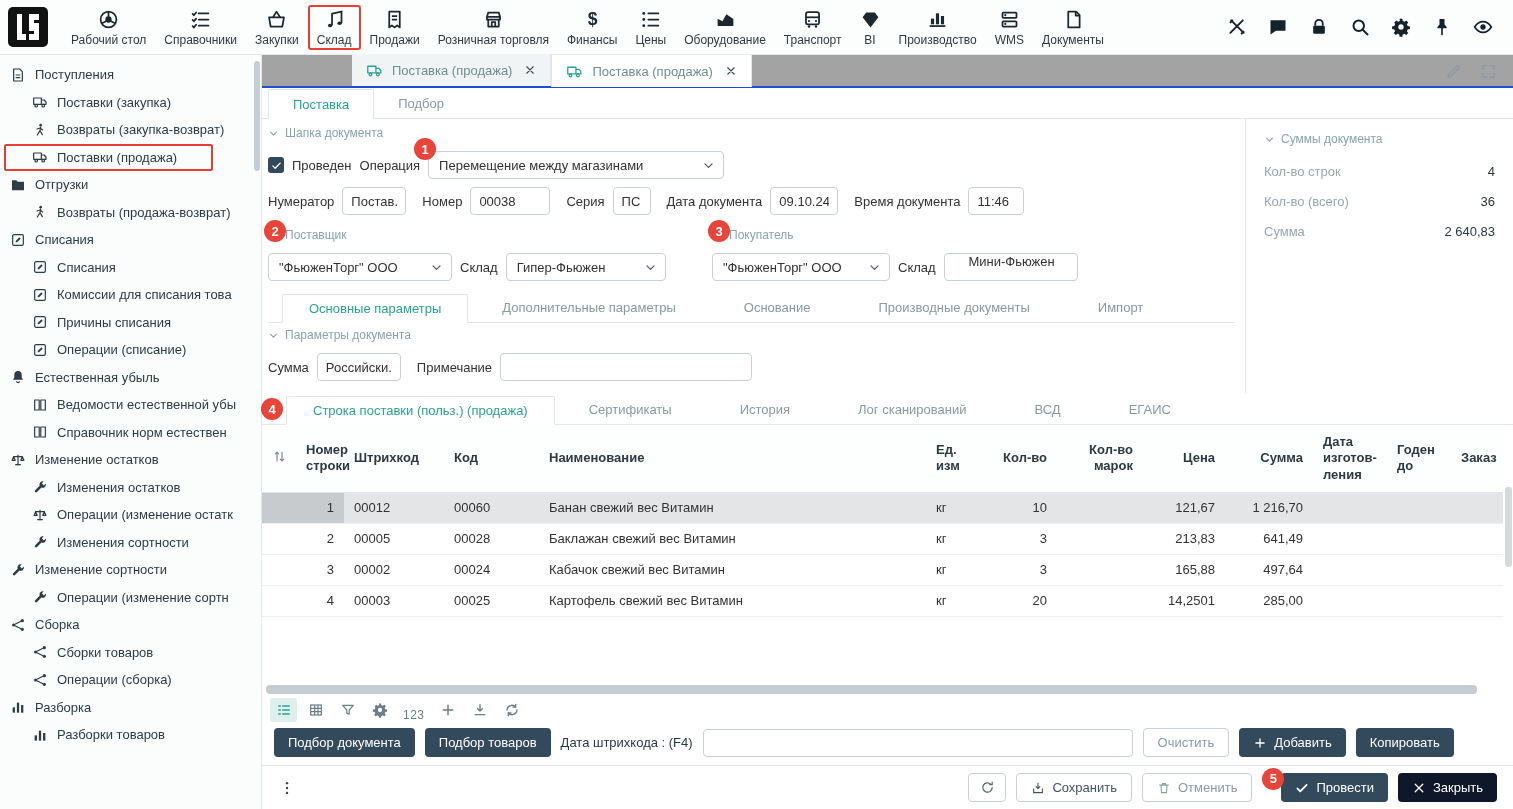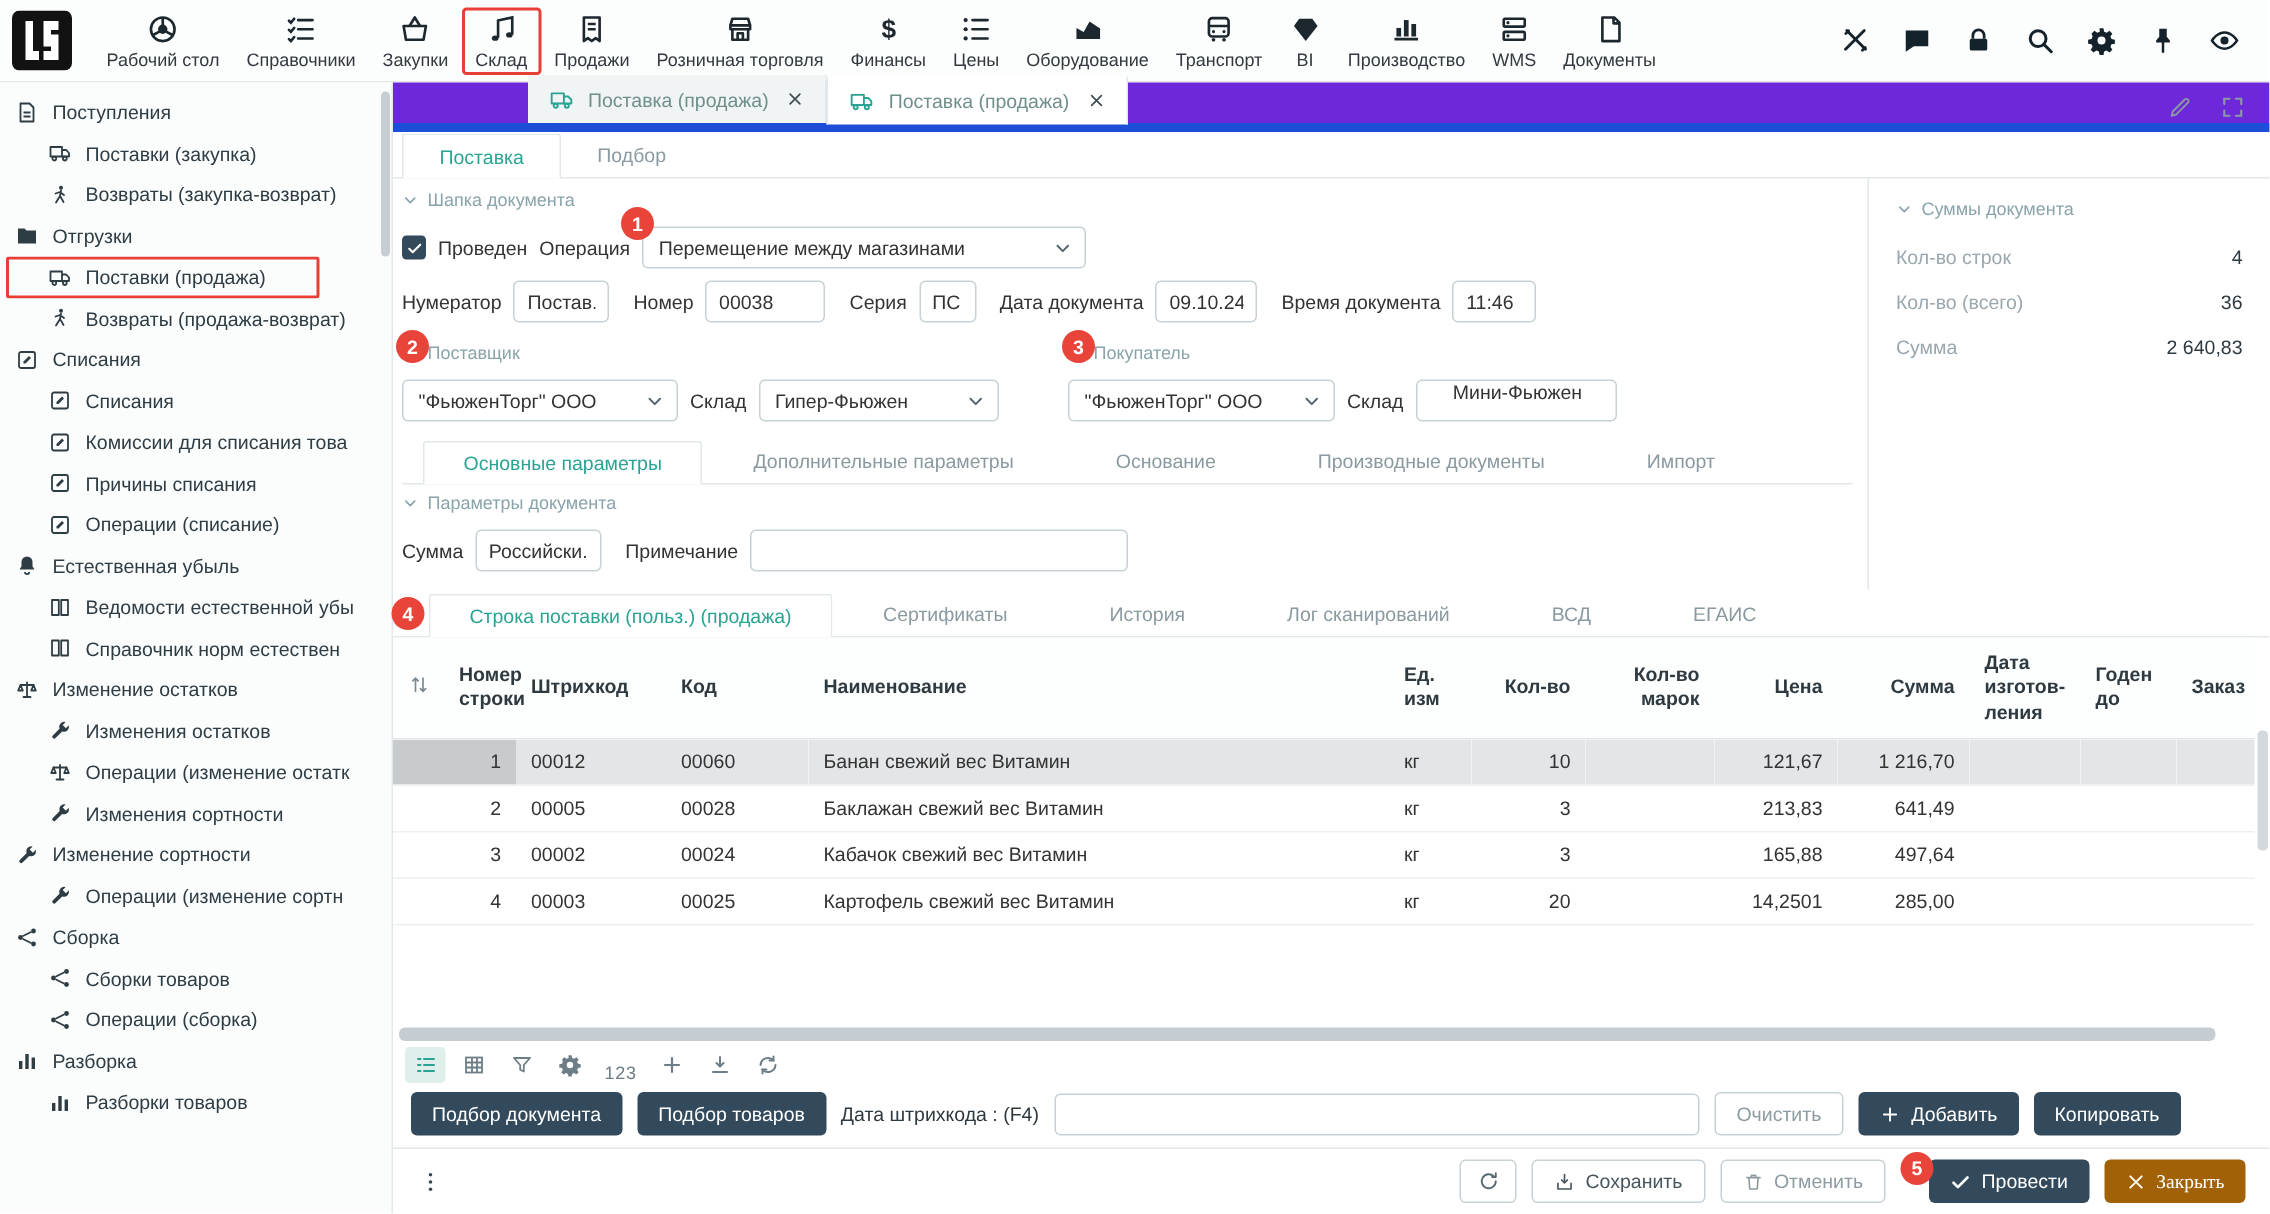--- a/index.html
+++ b/index.html
@@ -26,21 +26,21 @@
   
   .sidebar { width:262px; flex-shrink:0; background:#fbfcfc; border-right:1px solid #e2e8ea; position:relative; overflow:hidden; padding-top:6px; }
   .side-item { position:relative; display:flex; align-items:center; gap:9px; height:27.5px; padding:0 16px 0 10px; color:#2e3c44; white-space:nowrap; overflow:hidden; cursor:pointer; }
   .side-item.lvl1 { padding-left:32px; }
   .sicon { width:16px; height:16px; color:#2e3c44; flex-shrink:0; }
   .side-item.hl-box::after { content:""; position:absolute; left:4px; right:48px; top:0; bottom:0; border:2px solid #e63f36; border-radius:2px; pointer-events:none; }
   .side-scroll { position:absolute; top:6px; right:1px; width:6px; height:110px; background:#c6ced4; border-radius:3px; cursor:pointer; }
 
   
   .main { flex:1; display:flex; flex-direction:column; min-width:0; background:#fff; }
-  .wintabs { height:33px; background:#6d28d9; display:flex; align-items:flex-end; padding-left:90px; border-bottom:6px solid #1d4ed8; flex-shrink:0; position:relative; }
+  .wintabs { height:33px; background:#a3a3a3; display:flex; align-items:flex-end; padding-left:90px; border-bottom:2px solid #1d4ed8; flex-shrink:0; position:relative; }
   .wintab { display:flex; align-items:center; gap:9px; height:32px; padding:0 14px; color:#6f8f8c; background:#f1f4f5; border-right:1px solid #e2e8ea; cursor:pointer; white-space:nowrap; }
   .wintab.active { background:#fff; margin-bottom:-1px; border-left:1px solid #e2e8ea; }
   .wticon { width:17px; height:17px; color:#2ba393; }
   .wtclose { width:12px; height:12px; color:#3c4a52; margin-left:3px; cursor:pointer; }
   .wintab-actions { position:absolute; right:16px; top:8px; display:flex; gap:18px; color:#8d9aa1; }
   .wa-icon { width:17px; height:17px; cursor:pointer; }
 
   
   .docbody { flex:1; display:flex; flex-direction:column; min-height:0; position:relative; }
   .maintabs { display:flex; align-items:flex-end; height:31px; border-bottom:1px solid #e2e8ea; padding-left:6px; flex-shrink:0; }
@@ -101,21 +101,21 @@
   .tbicon .icon { width:16px; height:16px; }
   .tbicon.active { background:#dff0ec; color:#2ba393; }
   .tnum { font-size:12px; color:#6d7e87; padding:0 5px; cursor:pointer; letter-spacing:.5px; }
 
   .actions-row { display:flex; align-items:center; gap:10px; padding:4px 16px 8px 12px; flex-shrink:0; }
   .btn { height:29px; border-radius:4px; font-size:13px; display:inline-flex; align-items:center; gap:7px; padding:0 14px; cursor:pointer; border:none; font-family:inherit; white-space:nowrap; }
   .btn .icon { width:14px; height:14px; }
   .btn.dark { background:#33495c; color:#fff; }
   .btn.light { background:#fff; border:1px solid #c7d1d6; color:#47555e; }
   .btn.light.muted { color:#8d9ba3; }
-  .btn.gray { background:#a16207; color:#fff;font-family:Liberation Serif, serif; }
+  .btn.gray { background:#0f172a; color:#fff; }
   .bc-label { color:#2e3940; }
   .bc-input { width:430px; }
 
   
   .footer { border-top:1px solid #dfe5e8; height:44px; display:flex; align-items:center; padding:0 16px 0 16px; gap:10px; flex-shrink:0; }
   .dots { width:18px; height:18px; color:#3b474e; cursor:pointer; }
   .spacer { flex:1; }
   .iconbtn { width:38px; height:29px; border:1px solid #c7d1d6; border-radius:4px; background:#fff; color:#5a6a73; display:flex; align-items:center; justify-content:center; cursor:pointer; }
   .iconbtn .icon { width:15px; height:15px; }
 
@@ -349,38 +349,38 @@
           </div>
           <div class="side-item lvl1">
             <span class="sicon icon">
               <svg viewBox="0 0 24 24" fill="none" stroke="currentColor" stroke-width="1.8" stroke-linecap="round">
                 <circle cx="13" cy="4.8" r="2" fill="currentColor" stroke="none"></circle>
                 <path d="M13 7.5l-1 5.5M12 9l-4.5 1.5M12.5 9.5l3.5 2.5M12 13l-4 6.5M12.3 13.4l3.2 5.6"></path>
               </svg>
             </span>
             <span class="slabel">Возвраты (закупка-возврат)</span>
           </div>
-          <div class="side-item lvl0">
-            <span class="sicon icon">
-              <svg viewBox="0 0 24 24" fill="currentColor">
-                <path d="M3 5h6.5l2 2H21v13H3z"></path>
-              </svg>
-            </span>
-            <span class="slabel">Отгрузки</span>
-          </div>
           <div class="side-item hl-box lvl1">
             <span class="sicon icon">
               <svg viewBox="0 0 24 24" fill="none" stroke="currentColor" stroke-width="1.8" stroke-linejoin="round">
                 <path d="M2.5 6h11.5v9.5H2.5z"></path>
                 <path d="M14 9h4.2l2.8 3v3.5H14"></path>
                 <circle cx="6.3" cy="17.6" r="1.9"></circle>
                 <circle cx="16.8" cy="17.6" r="1.9"></circle>
               </svg>
             </span>
             <span class="slabel">Поставки (продажа)</span>
+          </div>
+          <div class="side-item lvl0">
+            <span class="sicon icon">
+              <svg viewBox="0 0 24 24" fill="currentColor">
+                <path d="M3 5h6.5l2 2H21v13H3z"></path>
+              </svg>
+            </span>
+            <span class="slabel">Отгрузки</span>
           </div>
           <div class="side-item lvl1">
             <span class="sicon icon">
               <svg viewBox="0 0 24 24" fill="none" stroke="currentColor" stroke-width="1.8" stroke-linecap="round">
                 <circle cx="13" cy="4.8" r="2" fill="currentColor" stroke="none"></circle>
                 <path d="M13 7.5l-1 5.5M12 9l-4.5 1.5M12.5 9.5l3.5 2.5M12 13l-4 6.5M12.3 13.4l3.2 5.6"></path>
               </svg>
             </span>
             <span class="slabel">Возвраты (продажа-возврат)</span>
           </div>

